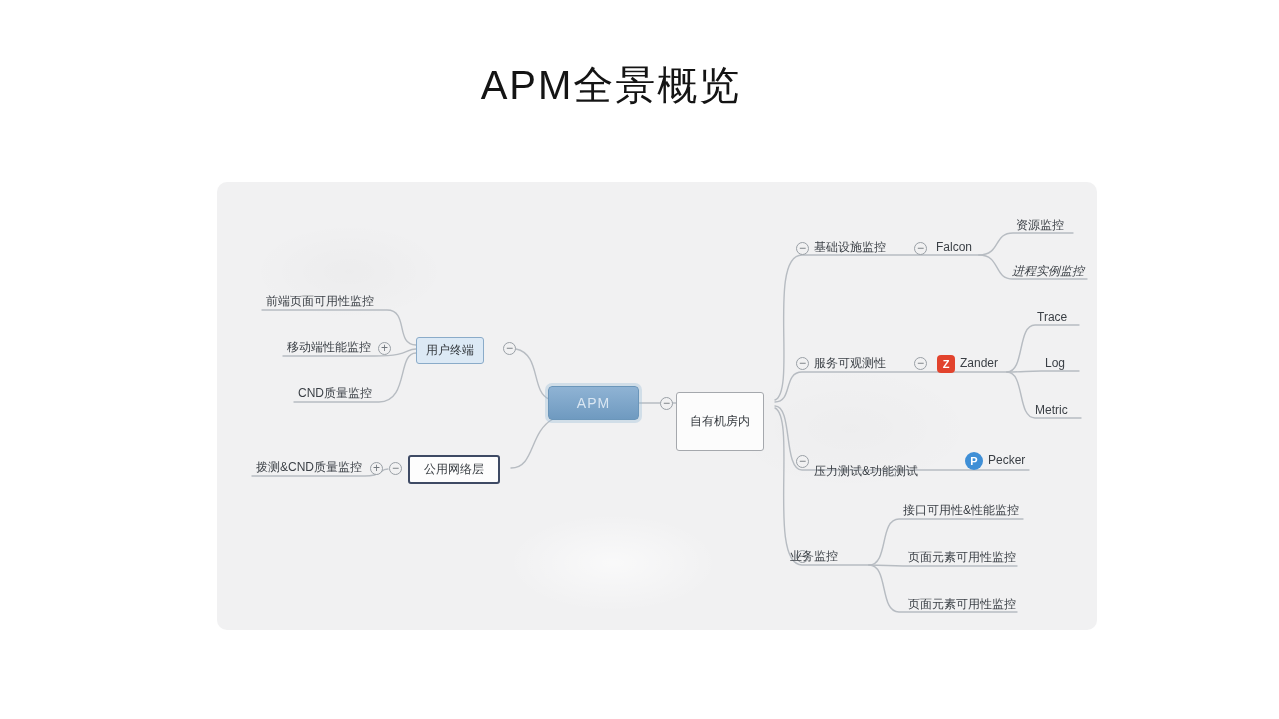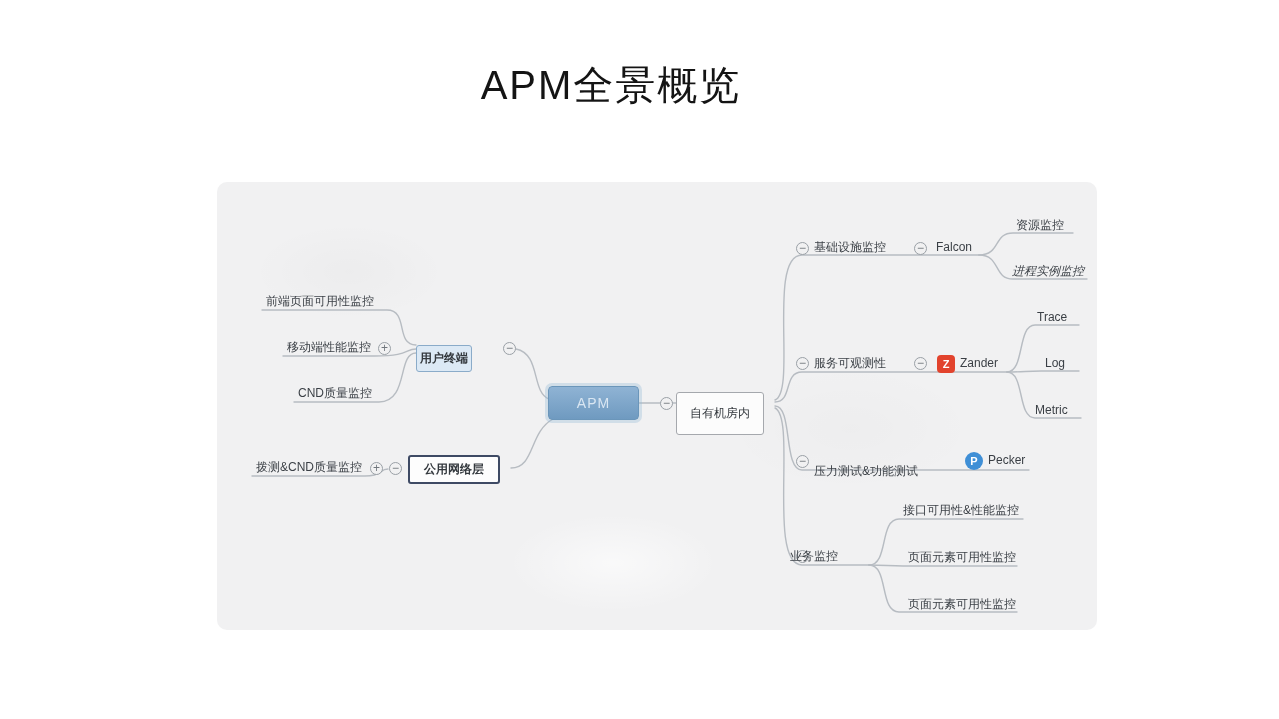--- a/index.html
+++ b/index.html
@@ -25,23 +25,23 @@
     border-radius:3px;text-align:center;
   }
   .leaf{
     position:absolute;white-space:nowrap;font-size:12px;color:#3a3f45;line-height:15px;
   }
   #n-apm{
     left:331px;top:204px;width:91px;height:34px;line-height:32px;font-size:14px;letter-spacing:1px;
     background:linear-gradient(#8fb3d4,#6f9ac0);color:#d9e6f2;border:1px solid #6b96ba;border-radius:4px;
     box-shadow:0 0 0 3px rgba(150,185,215,.35);
   }
-  #n-ut{left:199px;top:163px;padding:4px 3px;background:#dce9f5;border:1px solid #8aabc9;font-weight:bold;}
-  #n-pn{left:191px;top:273px;padding:4px 14px;background:#fdfdfd;border:2px solid #3e4a64;font-weight:bold;}
-  #n-idc{left:459px;top:210px;padding:12px 13px;background:#fcfcfc;border:1px solid #a5a8ad;}
+  #n-ut{left:199px;top:155px;padding:4px 9px;background:#dce9f5;border:1px solid #8aabc9;}
+  #n-pn{left:191px;top:273px;padding:4px 14px;background:#fdfdfd;border:2px solid #3e4a64;}
+  #n-idc{left:459px;top:210px;padding:20px 13px;background:#fcfcfc;border:1px solid #a5a8ad;}
   .toggle{
     position:absolute;width:13px;height:13px;border-radius:50%;border:1px solid #9aa0a6;
     background:#f1f1f2;color:#70767c;font-size:12px;line-height:10px;text-align:center;
     box-sizing:border-box;display:flex;align-items:center;justify-content:center;padding-bottom:1px;
     cursor:pointer;
   }
   .logo{
     position:absolute;width:18px;height:18px;color:#fff;font-size:11px;font-weight:bold;
     display:flex;align-items:center;justify-content:center;box-sizing:border-box;
   }

